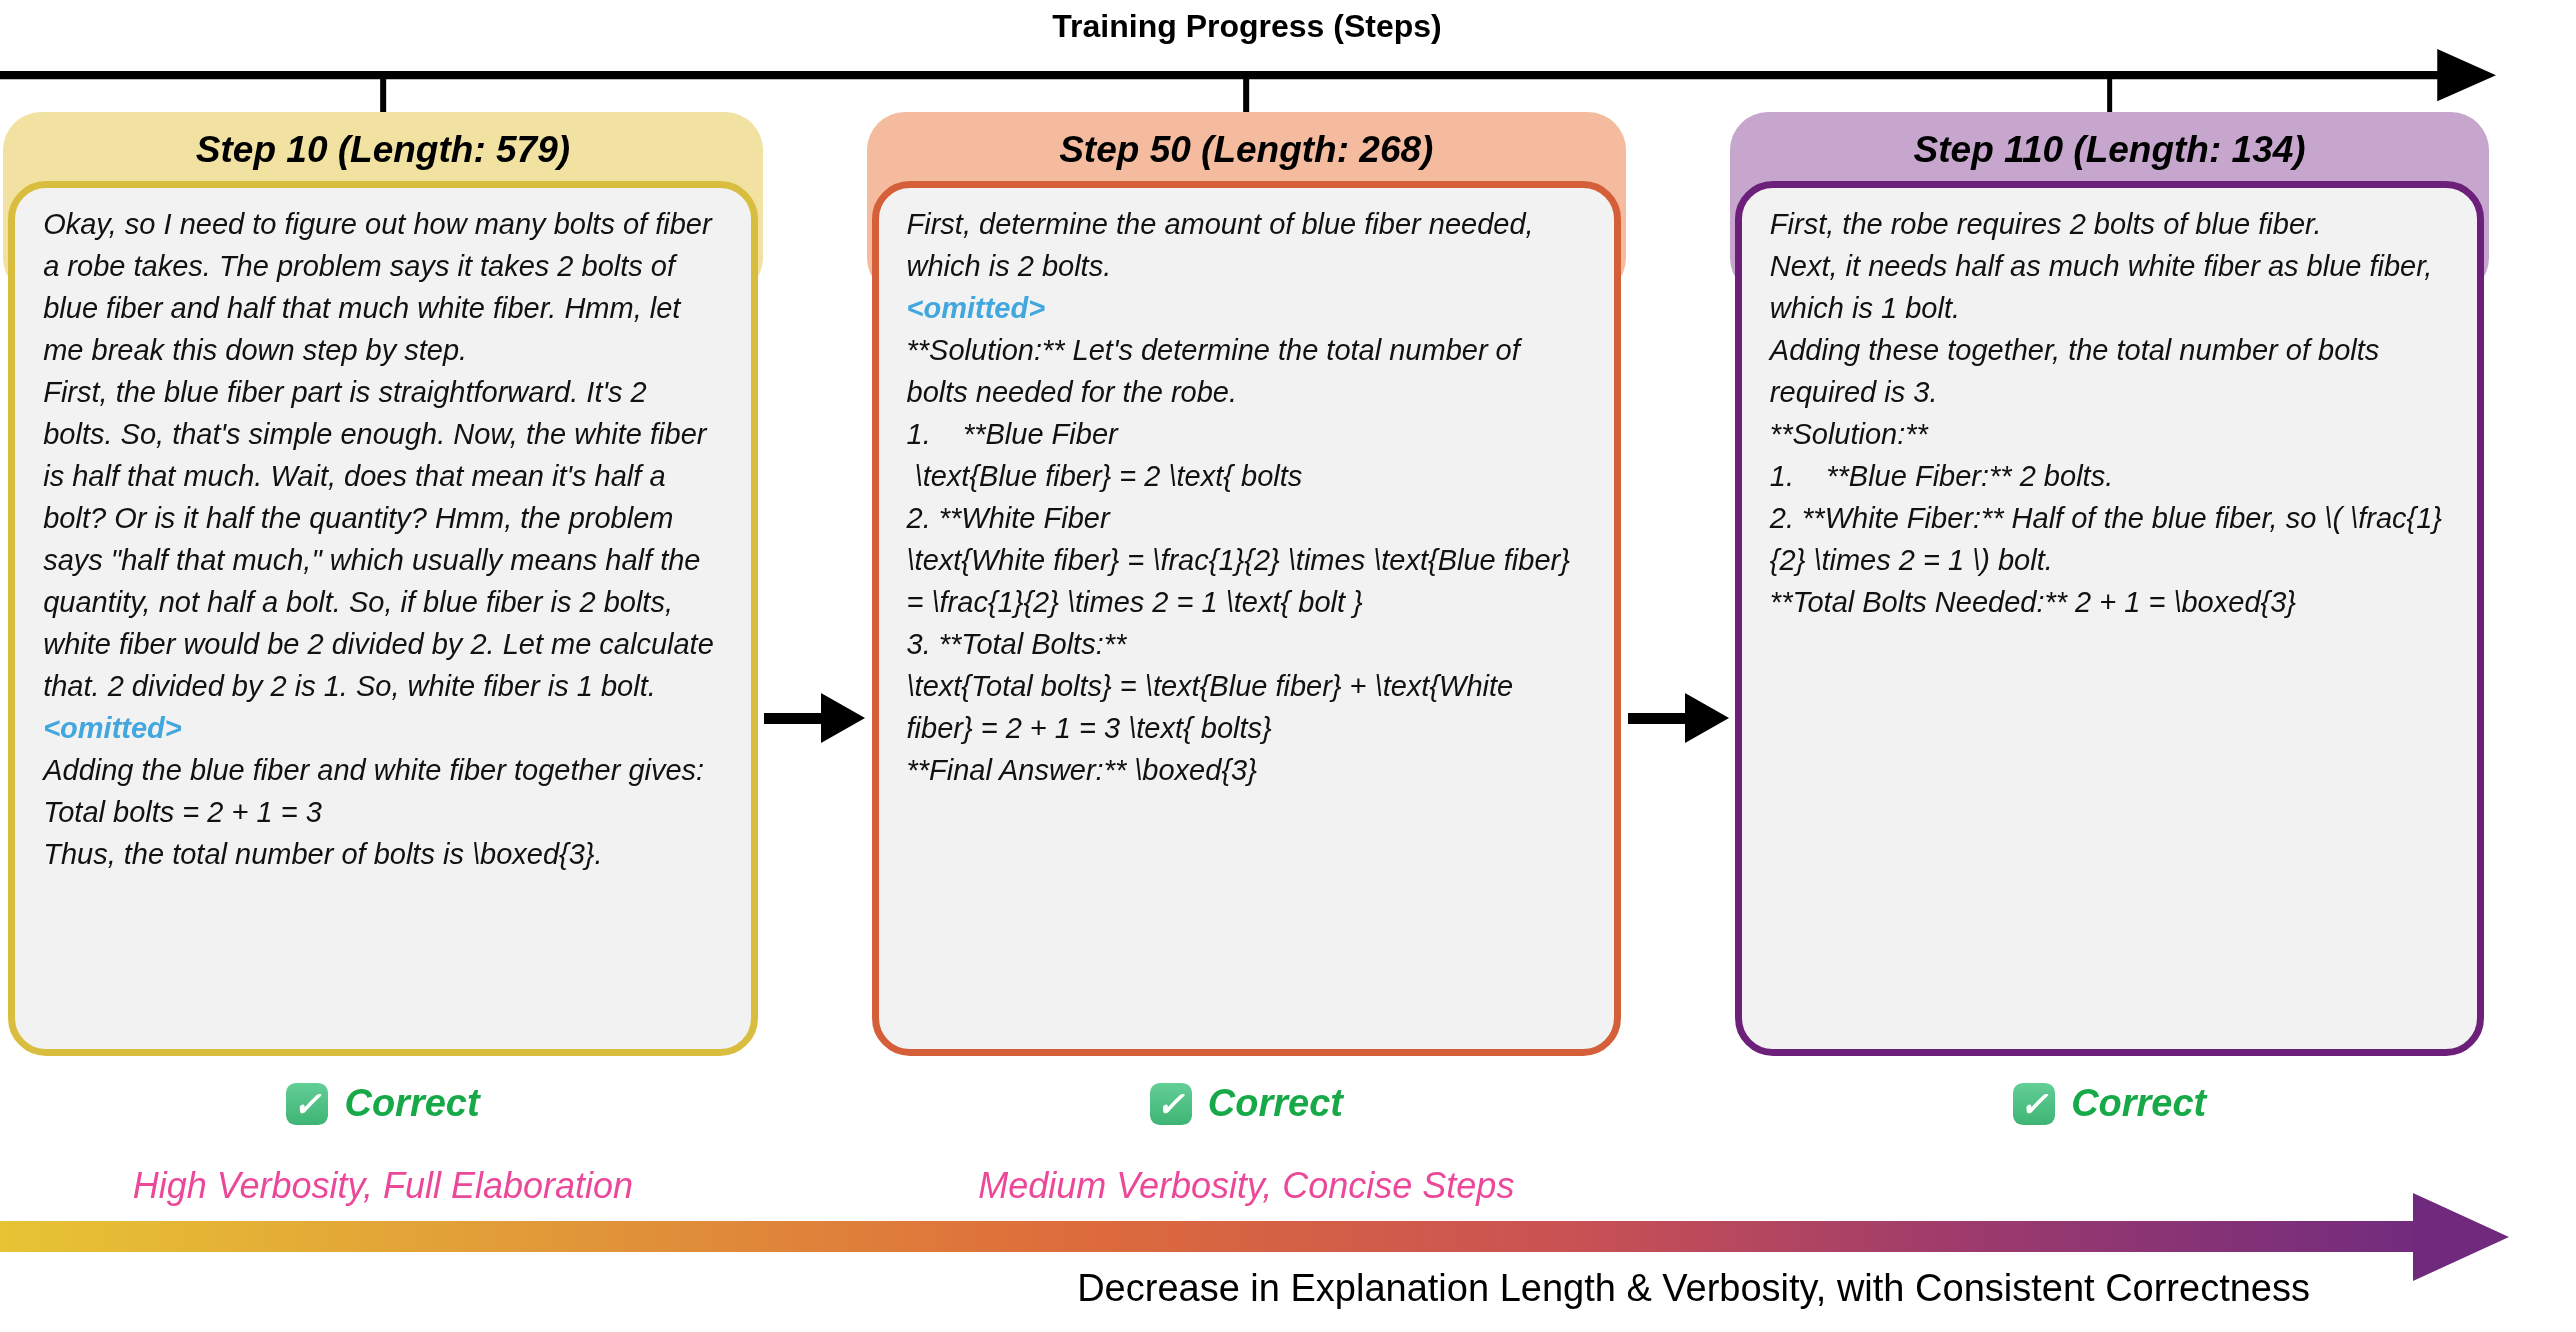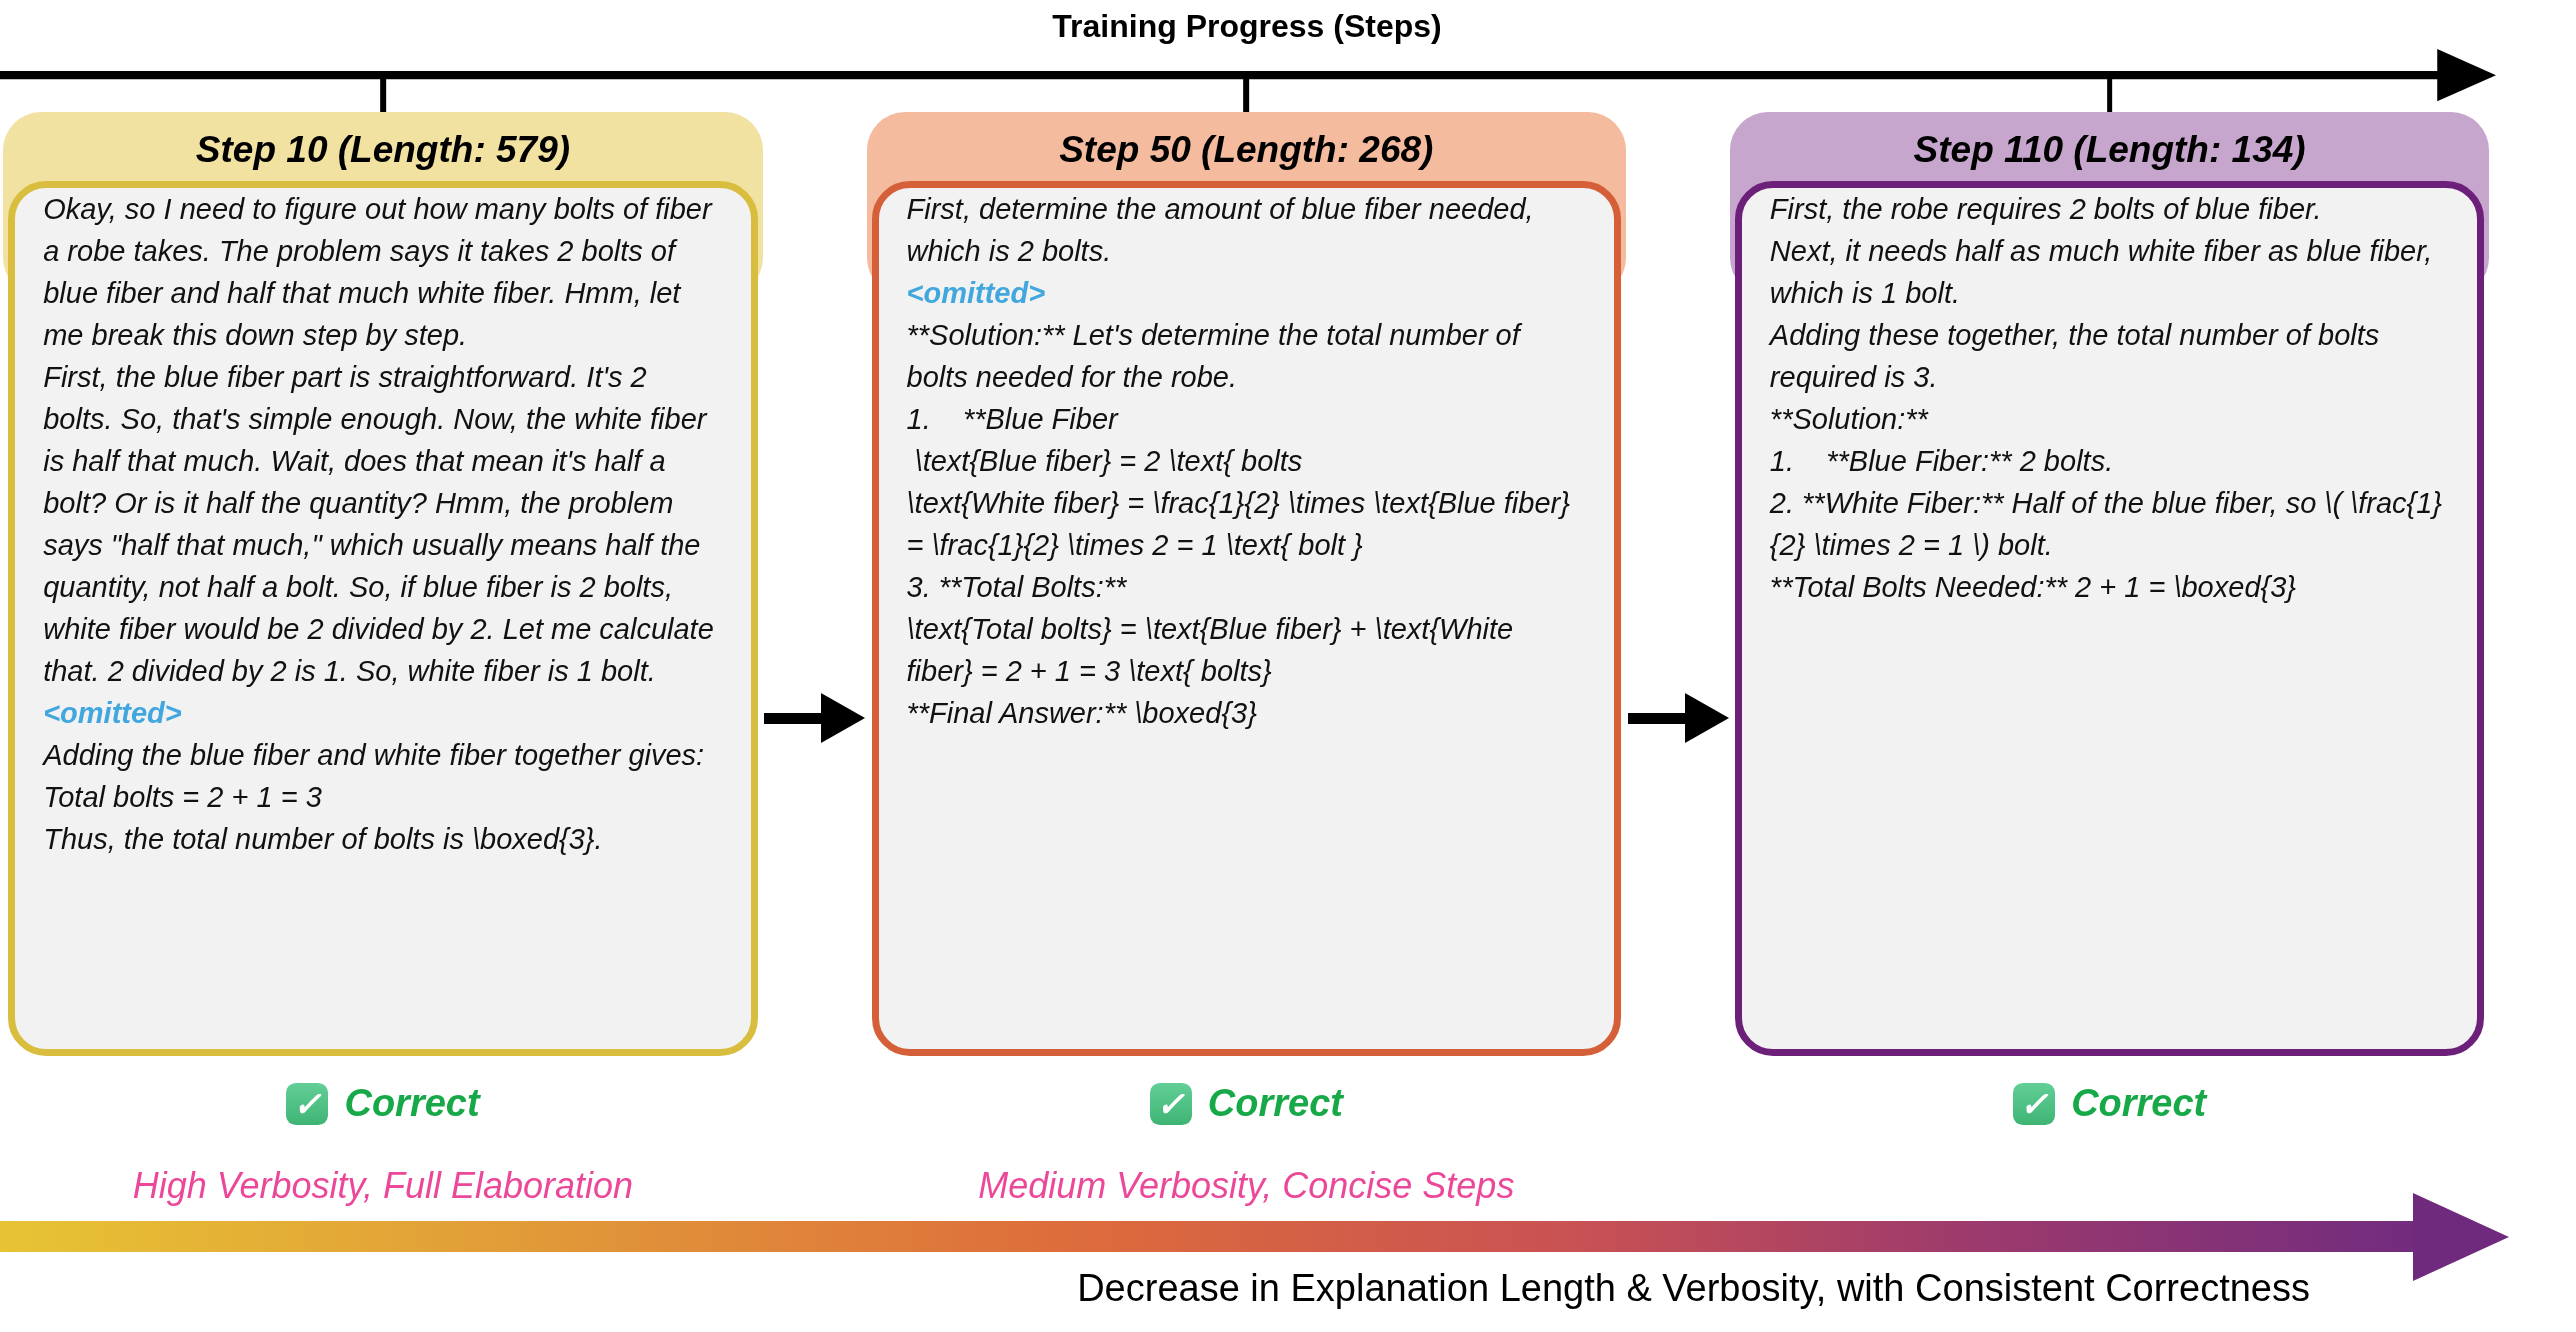--- a/index.html
+++ b/index.html
@@ -16,21 +16,21 @@
   .tick{position:absolute;top:-38px;left:50%;transform:translateX(-50%);
         width:5.7px;height:39px;background:#000;}
 
   .bubble{position:relative;width:100%;height:944px;}
   .hdr{position:absolute;top:0;left:0;right:0;height:184px;border-radius:38px;
        background:var(--hdr);text-align:center;}
   .hdr-title{display:block;margin-top:15.5px;font-size:37px;font-weight:bold;
              line-height:44px;color:#000;}
   .box{position:absolute;top:69px;left:4.9px;right:4.9px;bottom:0;box-sizing:border-box;
        background:var(--bg);border:7.3px solid var(--acc);border-radius:38px;
-       padding:0 28px;overflow:hidden;text-align:left;}
+       padding:15px 28px;overflow:hidden;text-align:left;}
   .seg{white-space:pre-wrap;font-size:29px;line-height:42px;color:#111;}
   .seg.omitted{color:var(--omitted);font-weight:bold;}
 
   .verdict{margin-top:24.5px;height:46px;display:flex;align-items:center;gap:8.2px;}
   .vcheck{width:42px;height:42px;border-radius:9.8px;
           background:linear-gradient(180deg,#63cf97,#3eb474);
           display:flex;align-items:center;justify-content:center;
           color:#fff;font-size:34px;font-weight:bold;}
   .vlabel{font-size:38px;font-weight:bold;color:var(--verdict);margin-left:8px;}
   .caption{margin-top:38px;font-size:36px;color:#ec4899;white-space:nowrap;}
@@ -88,20 +88,21 @@
     <div class="bubble">
       <div class="hdr">
         <span class="hdr-title">Step 50 (Length: 268)</span>
       </div>
       <div class="box">
             <div class="seg">First, determine the amount of blue fiber needed, which is 2 bolts.</div>
             <div class="seg omitted">&lt;omitted&gt;</div>
             <div class="seg">**Solution:** Let's determine the total number of bolts needed for the robe.</div>
             <div class="seg">1.    **Blue Fiber</div>
             <div class="seg"> \text{Blue fiber} = 2 \text{ bolts</div>
+            <div class="seg">2. **White Fiber</div>
             <div class="seg">\text{White fiber} = \frac{1}{2} \times \text{Blue fiber} = \frac{1}{2} \times 2 = 1 \text{ bolt }</div>
             <div class="seg">3. **Total Bolts:**</div>
             <div class="seg">\text{Total bolts} = \text{Blue fiber} + \text{White fiber} = 2 + 1 = 3 \text{ bolts}</div>
             <div class="seg">**Final Answer:** \boxed{3}</div>
           </div>
     </div>
     <div class="verdict">
       <span class="vcheck">✓</span>
       <span class="vlabel">Correct</span>
     </div>

